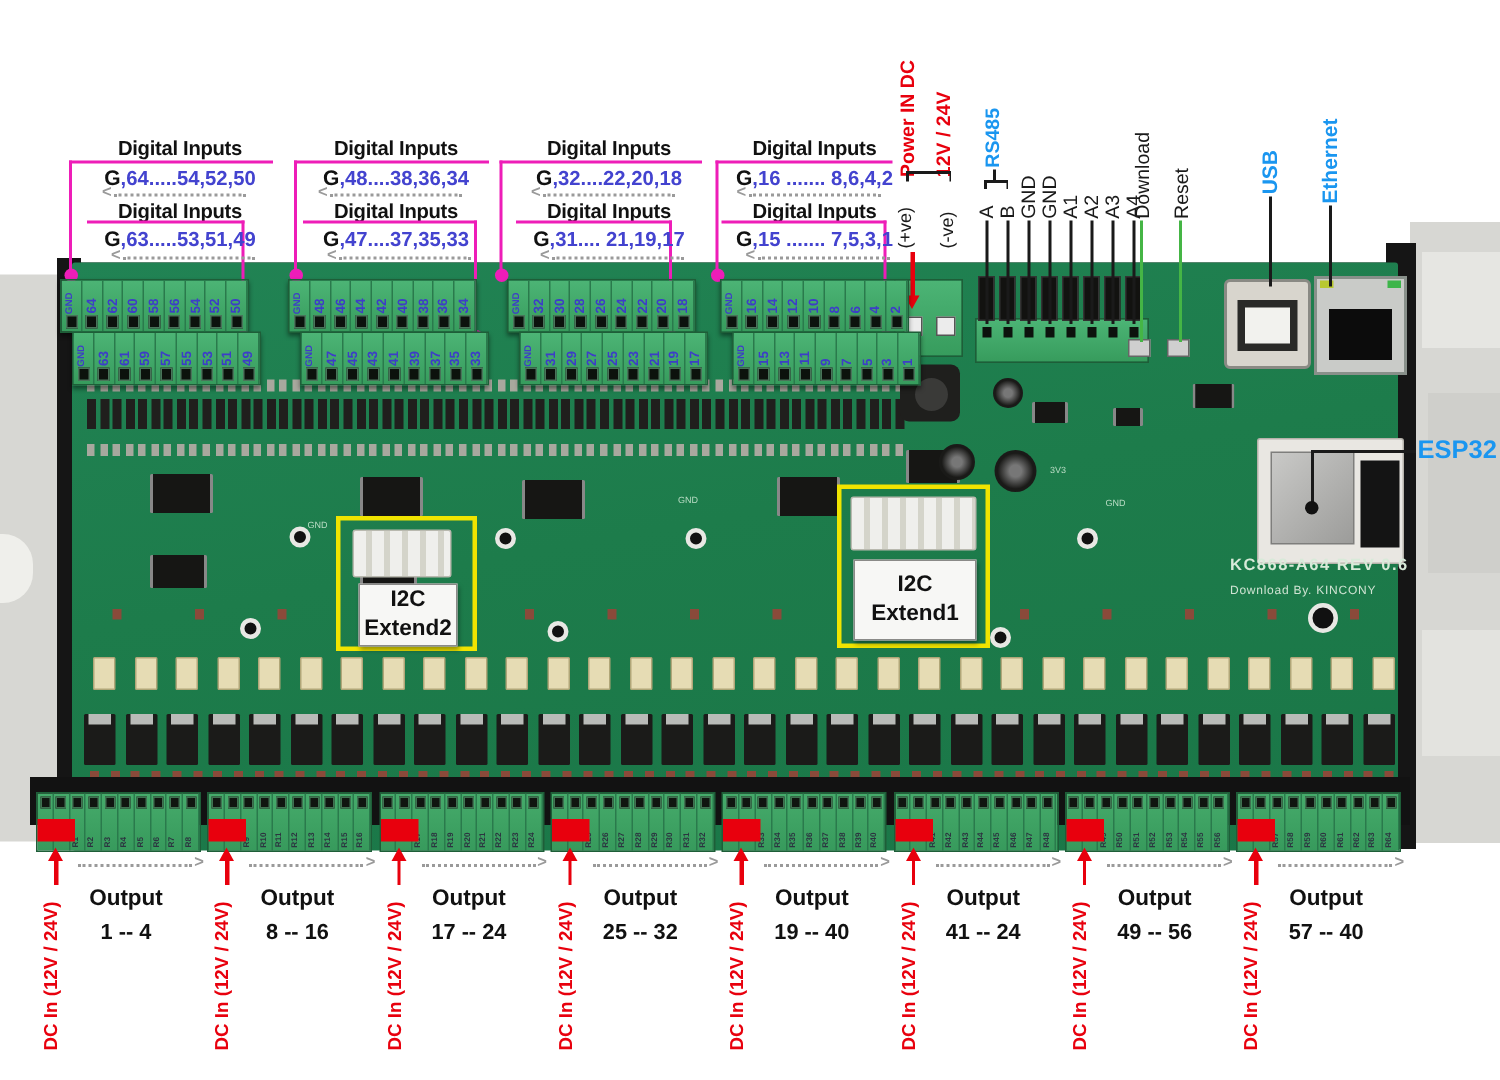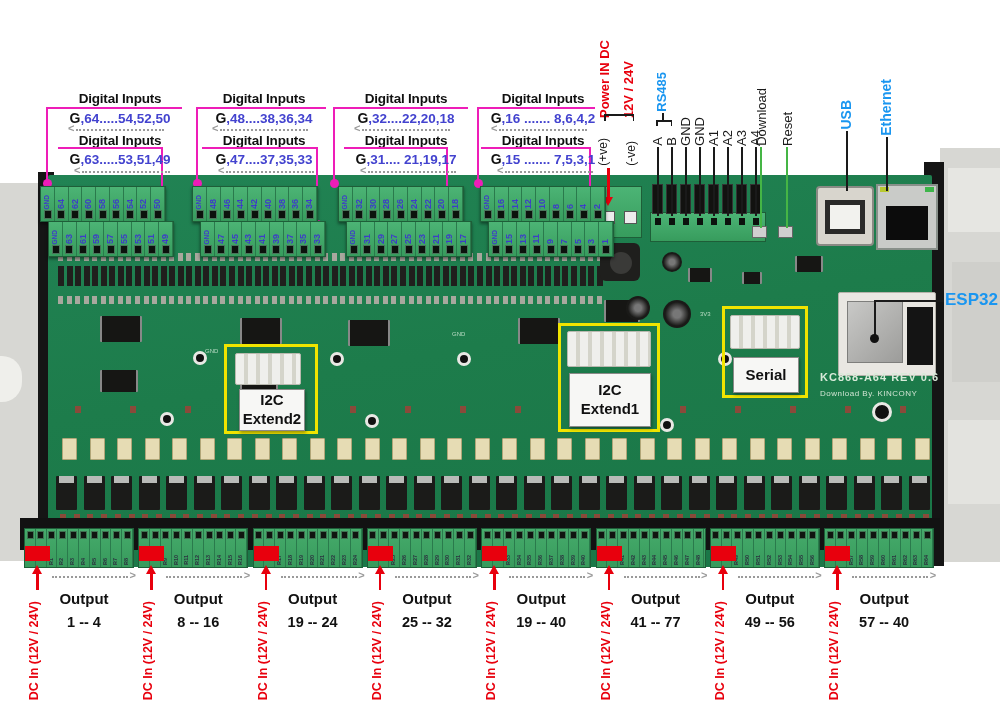--- a/index.html
+++ b/index.html
@@ -488,26 +488,20 @@
       <div>Extend2</div>
     </div>
   </div>
   <div class="ybox" style="left:558px;top:323px;width:102px;height:109px;">
     <div class="wconn" style="left:6px;top:5px;width:84px;height:36px;"></div>
     <div class="hl-label" style="left:8px;top:47px;width:82px;height:54px;">
       <div>I2C</div>
       <div>Extend1</div>
     </div>
   </div>
-  <div class="ybox" style="left:722px;top:306px;width:86px;height:92px;">
-    <div class="wconn" style="left:5px;top:6px;width:70px;height:34px;"></div>
-    <div class="hl-label" style="left:8px;top:48px;width:66px;height:36px;">
-      <div>Serial</div>
-    </div>
-  </div>
 
   <div class="vt red-lab" style="left:598px;bottom:602px;font-size:13px;">Power IN DC</div>
   <div class="vt red-lab" style="left:622px;bottom:602px;font-size:13px;">12V / 24V</div>
   <div class="vt" style="left:597px;bottom:554px;font-size:12px;color:#1a1a1a;">(+ve)</div>
   <div class="vt" style="left:625px;bottom:554px;font-size:12px;color:#1a1a1a;">(-ve)</div>
   <div class="ln" style="left:604px;top:114px;width:30px;height:1.5px;"></div>
   <div class="ln" style="left:604px;top:114px;width:1.5px;height:7px;"></div>
   <div class="ln" style="left:632.5px;top:114px;width:1.5px;height:7px;"></div>
   <div class="rln" style="left:607px;top:168px;width:2.5px;height:30px;"></div>
   <div class="abs" style="left:603px;top:197px;width:0;height:0;border-left:5.5px solid transparent;border-right:5.5px solid transparent;border-top:9px solid #e8000d;"></div>
@@ -732,21 +726,21 @@
           <div class="bslot"></div>
           <div class="vt rlab">R24</div>
         </div>
       </div>
       <div class="abs" style="left: 253.6px; top: 546px; width: 25px; height: 15px; background: rgb(232, 0, 13);"></div>
       <div class="rln" style="left: 264.6px; top: 572px; width: 2.5px; height: 18px;"></div>
       <div class="abs" style="left: 260.6px; top: 565px; width: 0px; height: 0px; border-left: 5.5px solid transparent; border-right: 5.5px solid transparent; border-bottom: 9px solid rgb(232, 0, 13);"></div>
       <div class="vt red-lab" style="left: 256.6px; bottom: 20px; font-size: 12.5px;">DC In (12V / 24V)</div>
       <div class="dash r" style="left: 280.6px; top: 576px; width: 76px;"></div>
       <div class="abs" style="left: 272.6px; top: 590px; width: 80px; text-align: center; font: bold 15px &quot;Liberation Sans&quot;, sans-serif; color: rgb(17, 17, 17);">Output</div>
-      <div class="abs" style="left: 272.6px; top: 614px; width: 80px; text-align: center; font: bold 14.5px &quot;Liberation Sans&quot;, sans-serif; color: rgb(17, 17, 17);">19 -- 24</div>
+      <div class="abs" style="left: 272.6px; top: 614px; width: 80px; text-align: center; font: bold 14.5px &quot;Liberation Sans&quot;, sans-serif; color: rgb(17, 17, 17);">17 -- 24</div>
       <div class="bblock" style="left: 366.9px; top: 528px;">
         <div class="bcell">
           <div class="bslot"></div>
         </div>
         <div class="bcell">
           <div class="bslot"></div>
         </div>
         <div class="bcell">
           <div class="bslot"></div>
           <div class="vt rlab">R25</div>
@@ -873,21 +867,21 @@
           <div class="bslot"></div>
           <div class="vt rlab">R48</div>
         </div>
       </div>
       <div class="abs" style="left: 596.5px; top: 546px; width: 25px; height: 15px; background: rgb(232, 0, 13);"></div>
       <div class="rln" style="left: 607.5px; top: 572px; width: 2.5px; height: 18px;"></div>
       <div class="abs" style="left: 603.5px; top: 565px; width: 0px; height: 0px; border-left: 5.5px solid transparent; border-right: 5.5px solid transparent; border-bottom: 9px solid rgb(232, 0, 13);"></div>
       <div class="vt red-lab" style="left: 599.5px; bottom: 20px; font-size: 12.5px;">DC In (12V / 24V)</div>
       <div class="dash r" style="left: 623.5px; top: 576px; width: 76px;"></div>
       <div class="abs" style="left: 615.5px; top: 590px; width: 80px; text-align: center; font: bold 15px &quot;Liberation Sans&quot;, sans-serif; color: rgb(17, 17, 17);">Output</div>
-      <div class="abs" style="left: 615.5px; top: 614px; width: 80px; text-align: center; font: bold 14.5px &quot;Liberation Sans&quot;, sans-serif; color: rgb(17, 17, 17);">41 -- 77</div>
+      <div class="abs" style="left: 615.5px; top: 614px; width: 80px; text-align: center; font: bold 14.5px &quot;Liberation Sans&quot;, sans-serif; color: rgb(17, 17, 17);">41 -- 24</div>
       <div class="bblock" style="left: 709.8px; top: 528px;">
         <div class="bcell">
           <div class="bslot"></div>
         </div>
         <div class="bcell">
           <div class="bslot"></div>
         </div>
         <div class="bcell">
           <div class="bslot"></div>
           <div class="vt rlab">R49</div>

